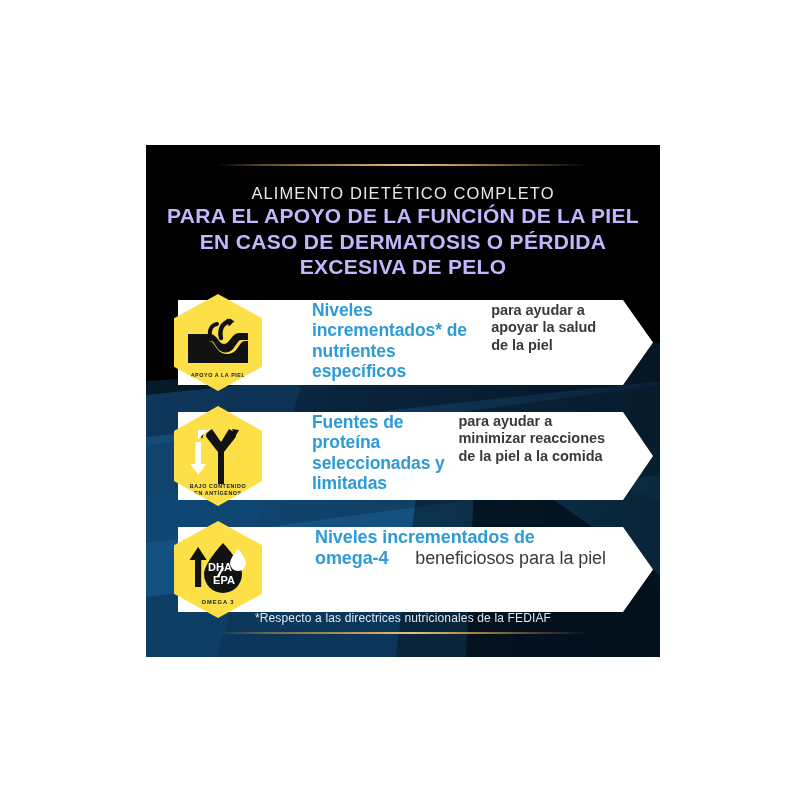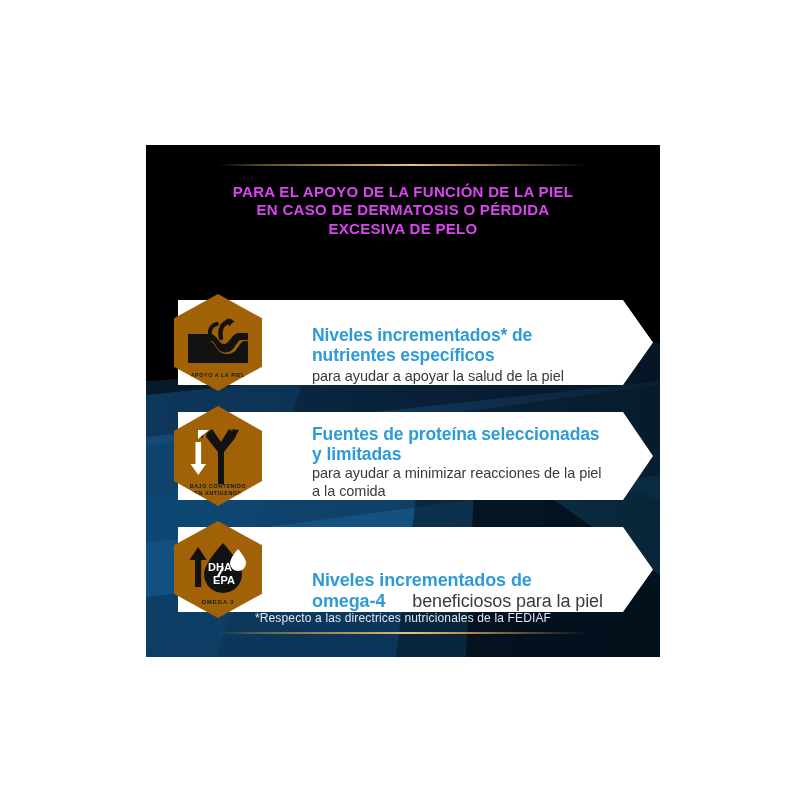--- a/index.html
+++ b/index.html
@@ -31,55 +31,55 @@
   #gold-top{top:19px;}
   #gold-bottom{top:487px;}
 
   
   #heading{
     position:absolute;left:0;top:38px;width:514px;text-align:center;
     color:#f2f2f2;letter-spacing:.6px;line-height:1.22;
   }
   #heading .l1{font-size:16.5px;font-weight:400;color:#e9e9e9;letter-spacing:1.1px;}
   #heading .l2,#heading .l3,#heading .l4{
-    font-size:15px;font-weight:700;color:#d946ef;letter-spacing:.3px;
+    font-size:21px;font-weight:700;color:#c4b5fd;letter-spacing:.3px;
   }
 
   
   .row{position:absolute;left:0;width:514px;}
   #row1{top:149px;height:97px;}
   #row2{top:261px;height:100px;}
   #row3{top:376px;height:97px;}
 
   .plaque{
     position:absolute;left:32px;right:7px;top:6px;bottom:6px;
     background:#ffffff;
     -webkit-clip-path:polygon(0 0,calc(100% - 30px) 0,100% 50%,calc(100% - 30px) 100%,0 100%);
     clip-path:polygon(0 0,calc(100% - 30px) 0,100% 50%,calc(100% - 30px) 100%,0 100%);
   }
   .plaque-text{
     position:absolute;left:134px;right:44px;top:0;bottom:0;
-    display:flex;flex-direction:column;justify-content:flex-end;
+    display:flex;justify-content:center;
   }
   .b-title{
     color:#2f9bd6;font-size:17.5px;font-weight:700;line-height:1.16;
     letter-spacing:-.1px;
   }
   .b-title .tail{color:#3a3a3a;font-weight:400;margin-left:22px;}
   .b-sub{
-    color:#3a3a3a;font-size:14.5px;font-weight:400;line-height:1.2;
+    color:#3a3a3a;font-size:14.5px;font-weight:700;line-height:1.2;
     letter-spacing:-.05px;margin-top:1px;
   }
   #row3 .b-title{font-size:18px;}
   #row1 .b-sub{margin-top:2px;}
 
   
   .hex{
     position:absolute;left:28px;top:0;width:88px;height:97px;
-    background:#a16207;
+    background:#fde047;
     -webkit-clip-path:polygon(50% 0,100% 25%,100% 75%,50% 100%,0 75%,0 25%);
     clip-path:polygon(50% 0,100% 25%,100% 75%,50% 100%,0 75%,0 25%);
     z-index:3;
   }
   #row2 .hex{height:100px;}
   .hex svg{position:absolute;left:0;top:0;}
   .hex-label{
     position:absolute;left:0;right:0;bottom:9px;text-align:center;
     color:#0e1a2b;font-size:5.4px;font-weight:700;letter-spacing:.55px;
     line-height:1.32;
@@ -128,20 +128,21 @@
       <polygon points="0,452 514,392 514,512 0,512" fill="#0c3558" opacity=".9"></polygon>
       <polygon points="280,272 514,240 514,512 250,512" fill="#061723" opacity=".55"></polygon>
       <polygon points="0,236 160,226 70,512 0,512" fill="#124b79" opacity=".35"></polygon>
       <polygon points="330,300 514,430 514,512 320,512" fill="#020a12" opacity=".7"></polygon>
     </svg>
 
     <div class="gold-rule" id="gold-top"></div>
     <div class="gold-rule" id="gold-bottom"></div>
 
     <div id="heading">
+      <div class="l1">ALIMENTO DIETÉTICO COMPLETO</div>
       <div class="l2">PARA EL APOYO DE LA FUNCIÓN DE LA PIEL</div>
       <div class="l3">EN CASO DE DERMATOSIS O PÉRDIDA</div>
       <div class="l4">EXCESIVA DE PELO</div>
     </div>
 
     <div class="row" id="row1">
       <div class="plaque">
         <div class="plaque-text">
           <div class="b-title">Niveles incrementados* de nutrientes específicos</div>
           <div class="b-sub">para ayudar a apoyar la salud de la piel</div>

